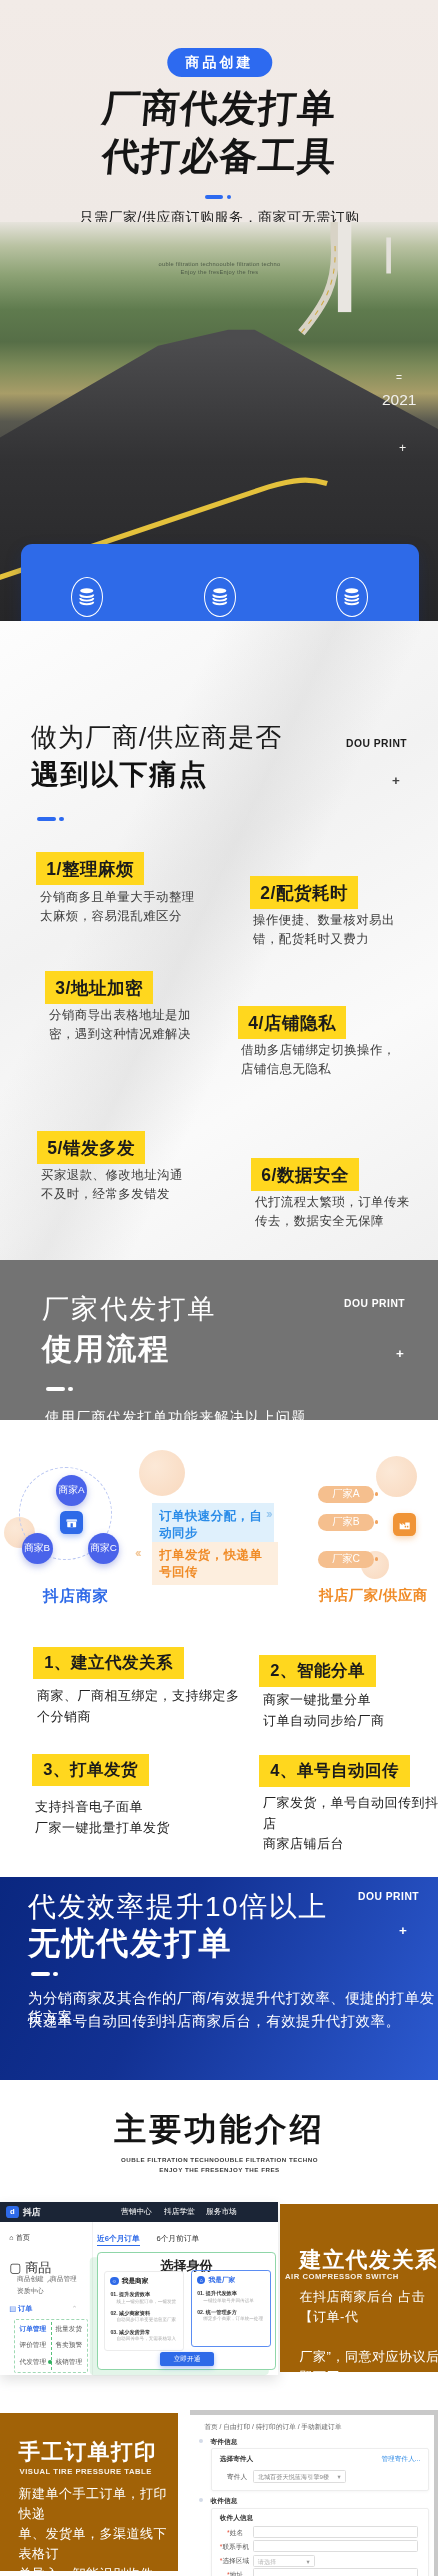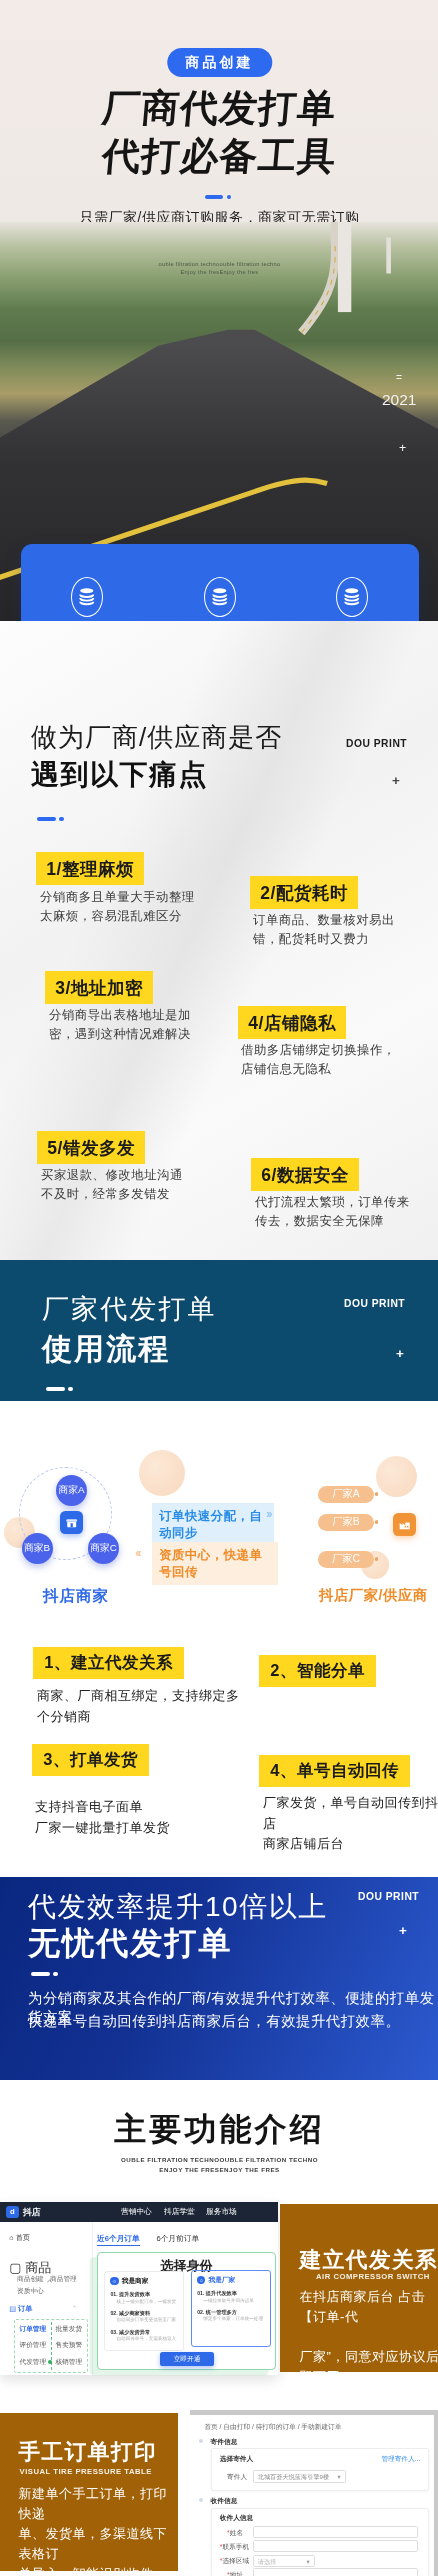--- a/index.html
+++ b/index.html
@@ -32,21 +32,21 @@
   .pain{top:621px;height:639px;width:439px;background:
     linear-gradient(115deg,rgba(255,255,255,0) 30%,rgba(190,190,190,.28) 46%,rgba(255,255,255,0) 58%),
     linear-gradient(150deg,#fdfdfd 0%,#f2f2f2 40%,#fafafa 70%,#f0f0f0 100%);}
   .sec-light{font-size:26px;font-weight:400;color:#1c1c1c;letter-spacing:1px;}
   .sec-bold{font-size:28px;font-weight:900;color:#111;letter-spacing:1.5px;}
   .brand{font-size:10.3px;font-weight:900;color:#1d1d1d;letter-spacing:0.5px;}
   .plusmark{font-size:13.4px;color:#444;font-weight:700;}
   .ytag{background:#ffd71e;color:#1b1b1b;font-size:17.5px;font-weight:900;padding:4.6px 10.3px;display:inline-block;letter-spacing:0.5px;}
   .pdesc{font-size:12.4px;color:#3b3b3b;line-height:19px;letter-spacing:0.5px;}
   
-  .flow{top:1260px;height:141px;width:439px;background:#0c4a6e;}
+  .flow{top:1260px;height:160px;width:439px;background:#737373;}
   .flow-light{font-size:27px;font-weight:300;color:#fff;letter-spacing:2.1px;}
   .flow-bold{font-size:30px;font-weight:900;color:#fff;letter-spacing:2.1px;}
   .wdash .dashbar{background:#fff;}.wdash .dashdot{background:#fff;}
   .flow-sub{font-size:14.4px;color:#fff;letter-spacing:1px;font-weight:500;}
   .diagram{top:1440px;height:178px;width:439px;background:#fff;}
   .mcircle{position:absolute;width:31px;height:31px;border-radius:50%;background:#4a63ea;color:#fff;font-size:9.8px;display:flex;align-items:center;justify-content:center;box-shadow:0 3.1px 7.2px rgba(60,80,200,.35);}
   .dashring{position:absolute;left:18.5px;top:27px;width:91px;height:91px;border:1px dashed #b9c6f2;border-radius:50%;}
   .blob{position:absolute;border-radius:50%;background:radial-gradient(circle at 35% 35%,#fbe3cd,#f7cfae);opacity:.8;}
   .arrowbox{position:absolute;font-size:12.4px;font-weight:700;padding:4.6px 7.2px;letter-spacing:0.5px;}
   .abox-blue{background:#dff0fc;color:#2b8ce8;}
@@ -153,21 +153,21 @@
   <section class="abs pain">
     <div class="abs sec-light" style="left:31px;top:99px;">做为厂商/供应商是否</div>
     <div class="abs sec-bold" style="left:31px;top:135px;">遇到以下痛点</div>
     <div class="abs brand" style="left:346px;top:117px;">DOU PRINT</div>
     <div class="abs plusmark" style="left:392px;top:152px;">+</div>
     <div class="abs" style="left:37px;top:193px;"><span class="dashbar"></span><span class="dashdot"></span></div>
 
     <div class="abs ytag" style="left:36px;top:231px;">1/整理麻烦</div>
     <div class="abs pdesc" style="left:40px;top:267px;"><span>分销商多且单量大手动整理</span><br><span>太麻烦，容易混乱难区分</span></div>
     <div class="abs ytag" style="left:250px;top:255px;">2/配货耗时</div>
-    <div class="abs pdesc" style="left:253px;top:290px;"><span>订单商品、数量核对易出</span><br><span>错，配货耗时又费力</span></div>
+    <div class="abs pdesc" style="left:253px;top:290px;"><span>操作便捷、数量核对易出</span><br><span>错，配货耗时又费力</span></div>
     <div class="abs ytag" style="left:45px;top:350px;">3/地址加密</div>
     <div class="abs pdesc" style="left:49px;top:385px;"><span>分销商导出表格地址是加</span><br><span>密，遇到这种情况难解决</span></div>
     <div class="abs ytag" style="left:238px;top:385px;">4/店铺隐私</div>
     <div class="abs pdesc" style="left:241px;top:420px;"><span>借助多店铺绑定切换操作，</span><br><span>店铺信息无隐私</span></div>
     <div class="abs ytag" style="left:37px;top:510px;">5/错发多发</div>
     <div class="abs pdesc" style="left:41px;top:545px;"><span>买家退款、修改地址沟通</span><br><span>不及时，经常多发错发</span></div>
     <div class="abs ytag" style="left:251px;top:537px;">6/数据安全</div>
     <div class="abs pdesc" style="left:255px;top:572px;"><span>代打流程太繁琐，订单传来</span><br><span>传去，数据安全无保障</span></div>
   </section>
 
@@ -191,41 +191,42 @@
     <div class="mcircle" style="left:88px;top:93px;">商家C</div>
     <div class="iconsq" style="left:60px;top:71px;width:23px;height:23px;background:#2e6ae8;box-shadow:0 2.6px 6.2px rgba(46,106,232,.4);">
       <svg width="13.4" height="13.4" viewBox="0 0 24 24">
           <path d="M4 10 h16 v9 a1 1 0 0 1 -1 1 H5 a1 1 0 0 1 -1 -1 Z" fill="#fff"></path>
           <path d="M3 6 h18 l1 4 H2 Z" fill="#dce9ff"></path>
           <rect x="10" y="13" width="4" height="7" fill="#2e6ae8"></rect>
         </svg>
     </div>
     <div class="arrowbox abox-blue" style="left:152px;top:63px;width:108px;">订单快速分配，自动同步</div>
     <div class="chev" style="left:266px;top:66px;color:#9ccaf0;">››</div>
-    <div class="arrowbox abox-orange" style="left:152px;top:102px;width:112px;">资质中心，快递单号回传</div>
+    <div class="arrowbox abox-orange" style="left:152px;top:102px;width:112px;">打单发货，快递单号回传</div>
     <div class="chev" style="left:135px;top:105px;color:#f3c89a;">‹‹</div>
     <div class="fpill" style="left:318px;top:46px;">厂家A</div>
     <div class="fpill" style="left:318px;top:74px;">厂家B</div>
     <div class="fpill" style="left:318px;top:111px;">厂家C</div>
     <div class="iconsq" style="left:393px;top:73px;width:23px;height:23px;background:#f09436;box-shadow:0 2.6px 6.2px rgba(240,148,54,.4);">
       <svg width="13.4" height="13.4" viewBox="0 0 24 24">
           <path d="M3 20 V9 l5 4 V9 l5 4 V8 h8 v12 Z" fill="#fff"></path>
           <rect x="16" y="14" width="2.5" height="3" fill="#f09436"></rect>
           <rect x="12" y="14" width="2.5" height="3" fill="#f09436"></rect>
         </svg>
     </div>
     <div class="abs lab-blue" style="left:43px;top:146px;">抖店商家</div>
     <div class="abs lab-orange" style="left:319px;top:146px;">抖店厂家/供应商</div>
   </section>
 
   <section class="abs steps">
     <div class="abs ytag2" style="left:33px;top:29px;">1、建立代发关系</div>
     <div class="abs sdesc" style="left:37px;top:68px;"><span>商家、厂商相互绑定，支持绑定多</span><br><span>个分销商</span></div>
     <div class="abs ytag2" style="left:259px;top:37px;">2、智能分单</div>
-    <div class="abs ytag2" style="left:32px;top:126px;">3、打单发货</div>
+    <div class="abs sdesc" style="left:263px;top:72px;"><span>商家一键批量分单</span><br><span>订单自动同步给厂商</span></div>
+    <div class="abs ytag2" style="left:32px;top:136px;">3、打单发货</div>
     <div class="abs sdesc" style="left:35px;top:179px;"><span>支持抖音电子面单</span><br><span>厂家一键批量打单发货</span></div>
     <div class="abs ytag2" style="left:259px;top:137px;">4、单号自动回传</div>
     <div class="abs sdesc" style="left:263px;top:175px;"><span>厂家发货，单号自动回传到抖店</span><br><span>商家店铺后台</span></div>
   </section>
 
   <section class="abs boost">
     <div class="abs boost-light" style="left:28px;top:11.3px;">代发效率提升10倍以上</div>
     <div class="abs brand wht" style="left:358px;top:14.4px;">DOU PRINT</div>
     <div class="abs boost-bold" style="left:28px;top:45px;">无忧代发打单</div>
     <div class="abs plusmark wht" style="left:399px;top:46px;">+</div>
@@ -290,21 +291,21 @@
         <div class="abs" style="left:5.2px;top:19.6px;font-size:5.2px;font-weight:700;color:#333;"><span>01.</span> <span>提升代发效率</span></div>
         <div class="abs" style="left:11.3px;top:27px;font-size:4.6px;color:#aaa;">一键拉单取号并回传运单</div>
         <div class="abs" style="left:5.2px;top:38px;font-size:5.2px;font-weight:700;color:#333;"><span>02.</span> <span>统一管理多方</span></div>
         <div class="abs" style="left:11.3px;top:45px;font-size:4.6px;color:#aaa;">绑定多个商家，订单统一处理</div>
       </div>
       <div class="btn" style="left:62px;top:99px;width:54px;height:14.4px;background:#2e6ae8;color:#fff;border-radius:2.6px;font-size:6.7px;box-shadow:0 2.1px 5.2px rgba(46,106,232,.4);">立即开通</div>
     </div>
   </section>
   <section class="abs panelblue" style="left:280px;top:2204px;width:159px;height:168px;">
     <div class="abs ptitle" style="left:19.6px;top:41px;">建立代发关系</div>
-    <div class="abs pen" style="left:36px;top:68px;text-align:right;">AIR COMPRESSOR SWITCH</div>
+    <div class="abs pen" style="left:5px;top:68px;text-align:right;">AIR COMPRESSOR SWITCH</div>
     <div class="abs ppara" style="left:19.6px;top:83px;"><span>在抖店商家后台 占击【订单-代</span><br><br><span>厂家”，同意对应协议后即可开</span><br><span>通厂家版代发管理工具</span></div>
   </section>
 
   <section class="abs panelblue" style="left:0;top:2413px;width:170px;height:158px;">
     <div class="abs ptitle" style="left:18.5px;top:24px;">手工订单打印</div>
     <div class="abs pen" style="left:19.6px;top:54px;">VISUAL TIRE PRESSURE TABLE</div>
     <div class="abs ppara" style="left:18.5px;top:71px;"><span>新建单个手工订单，打印快递</span><br><span>单、发货单，多渠道线下表格订</span><br><span>单导入，智能识别收件人、省市</span><br></div>
   </section>
   <section class="abs shot" style="left:190px;top:2410px;width:249px;height:187px;border:5.7px solid #c9c9c9;border-left:none;box-sizing:border-box;">
     <div class="abs mocktxt" style="left:14.4px;top:8.2px;color:#666;">首页 / 自由打印 / 待打印的订单 / 手动新建订单</div>

